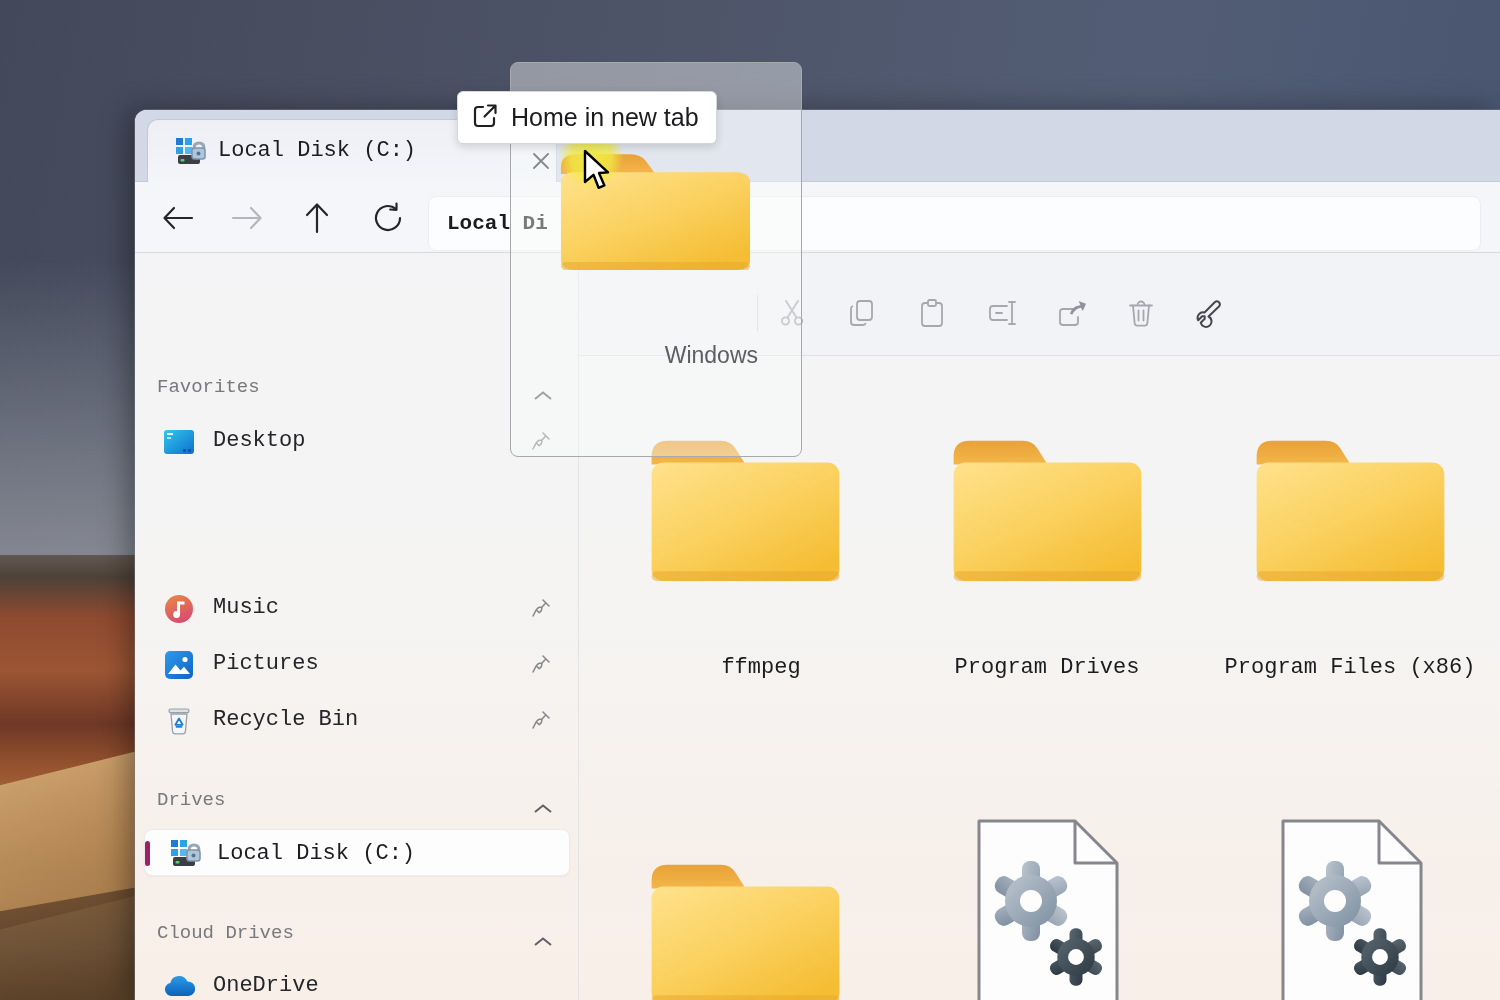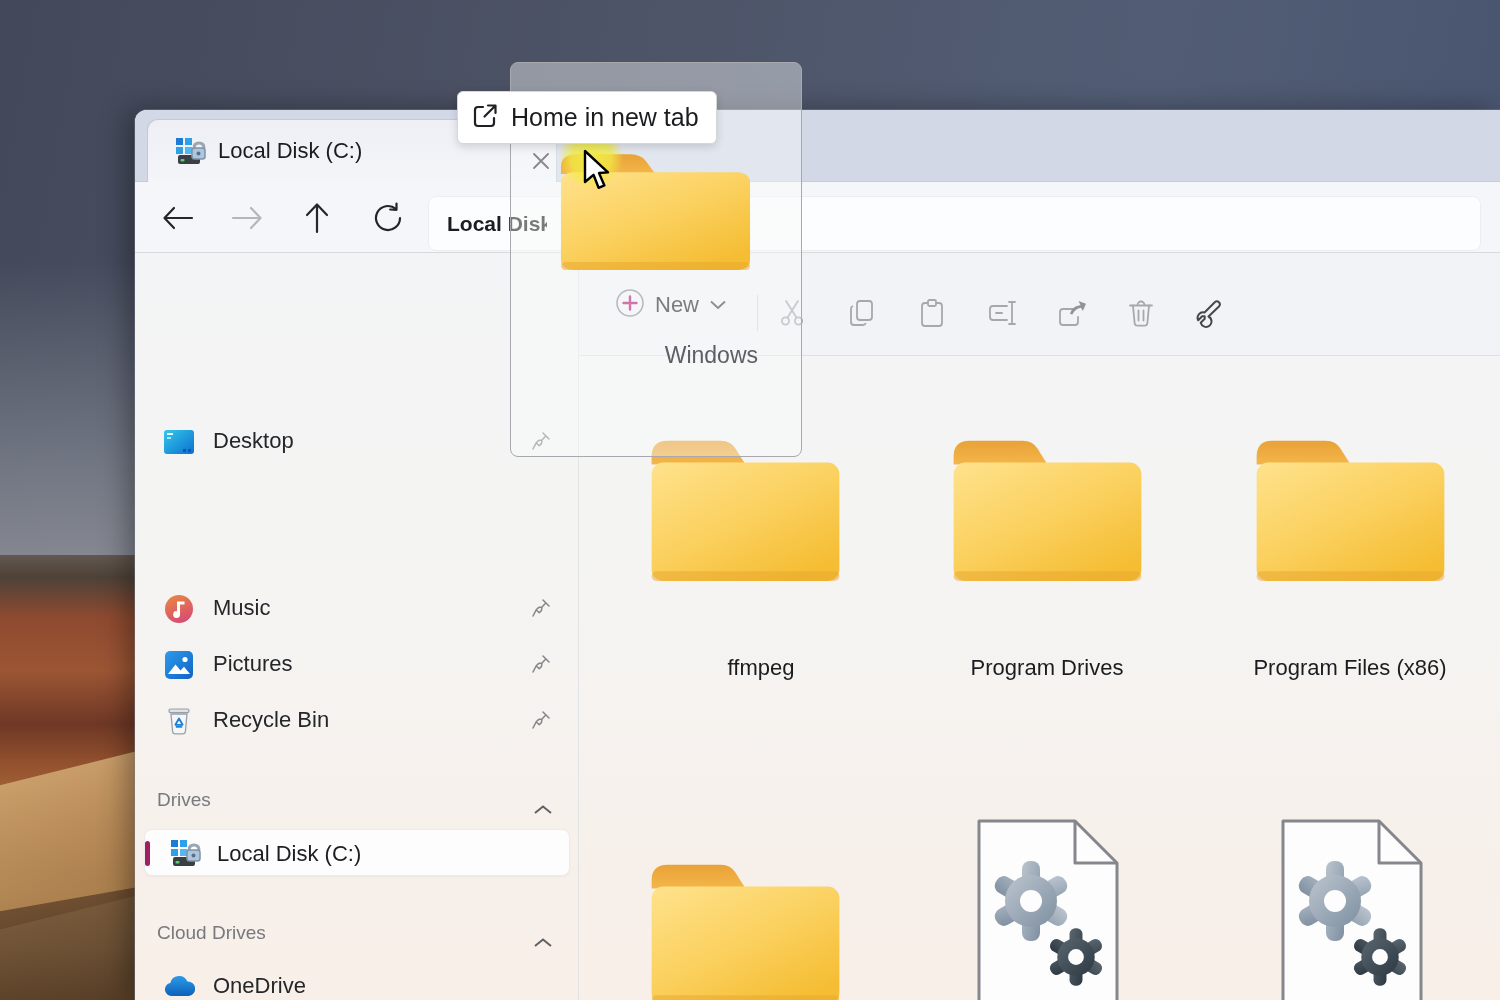--- a/index.html
+++ b/index.html
@@ -17,21 +17,21 @@
   .wall-canyon{position:absolute;left:0;top:555px;width:140px;height:445px;
     background:linear-gradient(180deg,#62584f 0%,#4e4238 5%,#8e4a30 14%,#9c5634 26%,#6f3826 38%,#97542f 48%,#b07947 62%,#c39a62 76%,#c9a06a 88%,#bd9258 100%);}
   .wall-slab{position:absolute;left:-40px;top:770px;width:220px;height:140px;transform:rotate(-14deg);
     background:linear-gradient(180deg,rgba(210,170,115,.85),rgba(150,105,60,.6));border-radius:18px;}
   .wall-shadow{position:absolute;left:-30px;top:900px;width:200px;height:140px;transform:rotate(-10deg);
     background:linear-gradient(180deg,rgba(60,38,25,.55),rgba(40,24,16,.75));border-radius:14px;}
 
   
   .window{position:absolute;left:135px;top:110px;width:1365px;height:890px;
     border-radius:12px 0 0 0;overflow:hidden;background:#f5f4f2;
-    box-shadow:0 0 0 1px rgba(120,126,140,.45), -8px 0 28px rgba(0,0,0,.35);}
+    box-shadow:0 0 0 1px rgba(120,126,140,.45), -8px 0 28px rgba(0,0,0,.35);font-family:Liberation Mono, monospace;}
   .win-bg{position:absolute;inset:0;
     background:linear-gradient(180deg,#f3f4f6 0%,#f5f4f3 55%,#f7f0ea 85%,#f8efe8 100%);}
 
   .tabbar{position:absolute;left:0;top:0;width:100%;height:72px;
     background:#d3d8e6;border-bottom:1px solid #c7ccd8;}
   .tab{position:absolute;left:13px;top:10px;width:408px;height:62px;
     border-radius:10px 10px 0 0;background:linear-gradient(180deg,#edeff5,#f3f5f9);
     box-shadow:0 0 0 1px rgba(185,190,204,.6);}
   .tab-title{position:absolute;left:70px;top:0;height:62px;line-height:62px;
     font-size:22px;color:#1b1c1f;}
@@ -203,20 +203,28 @@
       <div class="addressbar">
         <span class="address-text">Local Disk (C:)</span>
       </div>
     </div>
 
     <div class="bodyarea">
 
       <div class="sidebar">
 
 
+        <div class="side-header" style="top:117px">
+          <span>Favorites</span>
+          <span class="chev">
+            <svg width="20" height="12" viewBox="0 0 20 12">
+                <path d="M2 9 L10 2.5 L18 9" fill="none" stroke="#5f6166" stroke-width="2"></path>
+              </svg>
+          </span>
+        </div>
 
         <div class="side-row" style="top:164px">
           <span class="ic">
             <svg width="32" height="26" viewBox="0 0 32 26">
               <rect x="1" y="1" width="30" height="24" rx="3" fill="url(#gDesk)"></rect>
               <rect x="4" y="4" width="6" height="2" fill="#eaf6fc"></rect>
                 <rect x="4" y="8" width="4" height="2" fill="#d8effa" opacity=".8"></rect>
               <rect x="20" y="20" width="3" height="3" fill="#0a58b4"></rect>
                 <rect x="25" y="20" width="3" height="3" fill="#0a58b4"></rect>
             </svg>
@@ -322,34 +330,20 @@
             </svg>
           </span>
           <span class="lbl">OneDrive</span>
         </div>
       </div>
 
       <div class="vdivider"></div>
 
       <div class="rightpane">
         <div class="toolbar">
-          <div class="newbtn">
-            <span>
-              <svg width="30" height="30" viewBox="0 0 30 30">
-                <circle cx="15" cy="15" r="13" fill="none" stroke="#8a8c91" stroke-width="1.6"></circle>
-                <path d="M15 8.5 V21.5 M8.5 15 H21.5" stroke="#b4156f" stroke-width="2.4" stroke-linecap="round"></path>
-              </svg>
-            </span>
-            <span class="nlbl">New</span>
-            <span>
-              <svg width="18" height="11" viewBox="0 0 18 11">
-                  <path d="M2 2.5 L9 9 L16 2.5" fill="none" stroke="#3c3e42" stroke-width="1.8"></path>
-                </svg>
-            </span>
-          </div>
           <div class="tb-sep"></div>
 
           <span class="tbicon" style="left:189px">
             <svg width="32" height="32" viewBox="0 0 32 32" fill="none" stroke="#a6a8ad" stroke-width="1.8" stroke-linecap="round">
               <path d="M10 4 L20.5 20.5 M22 4 L11.5 20.5"></path>
               <circle cx="9.5" cy="24" r="3.6"></circle>
                 <circle cx="22.5" cy="24" r="3.6"></circle>
             </svg>
           </span>
           <span class="tbicon" style="left:259px">

